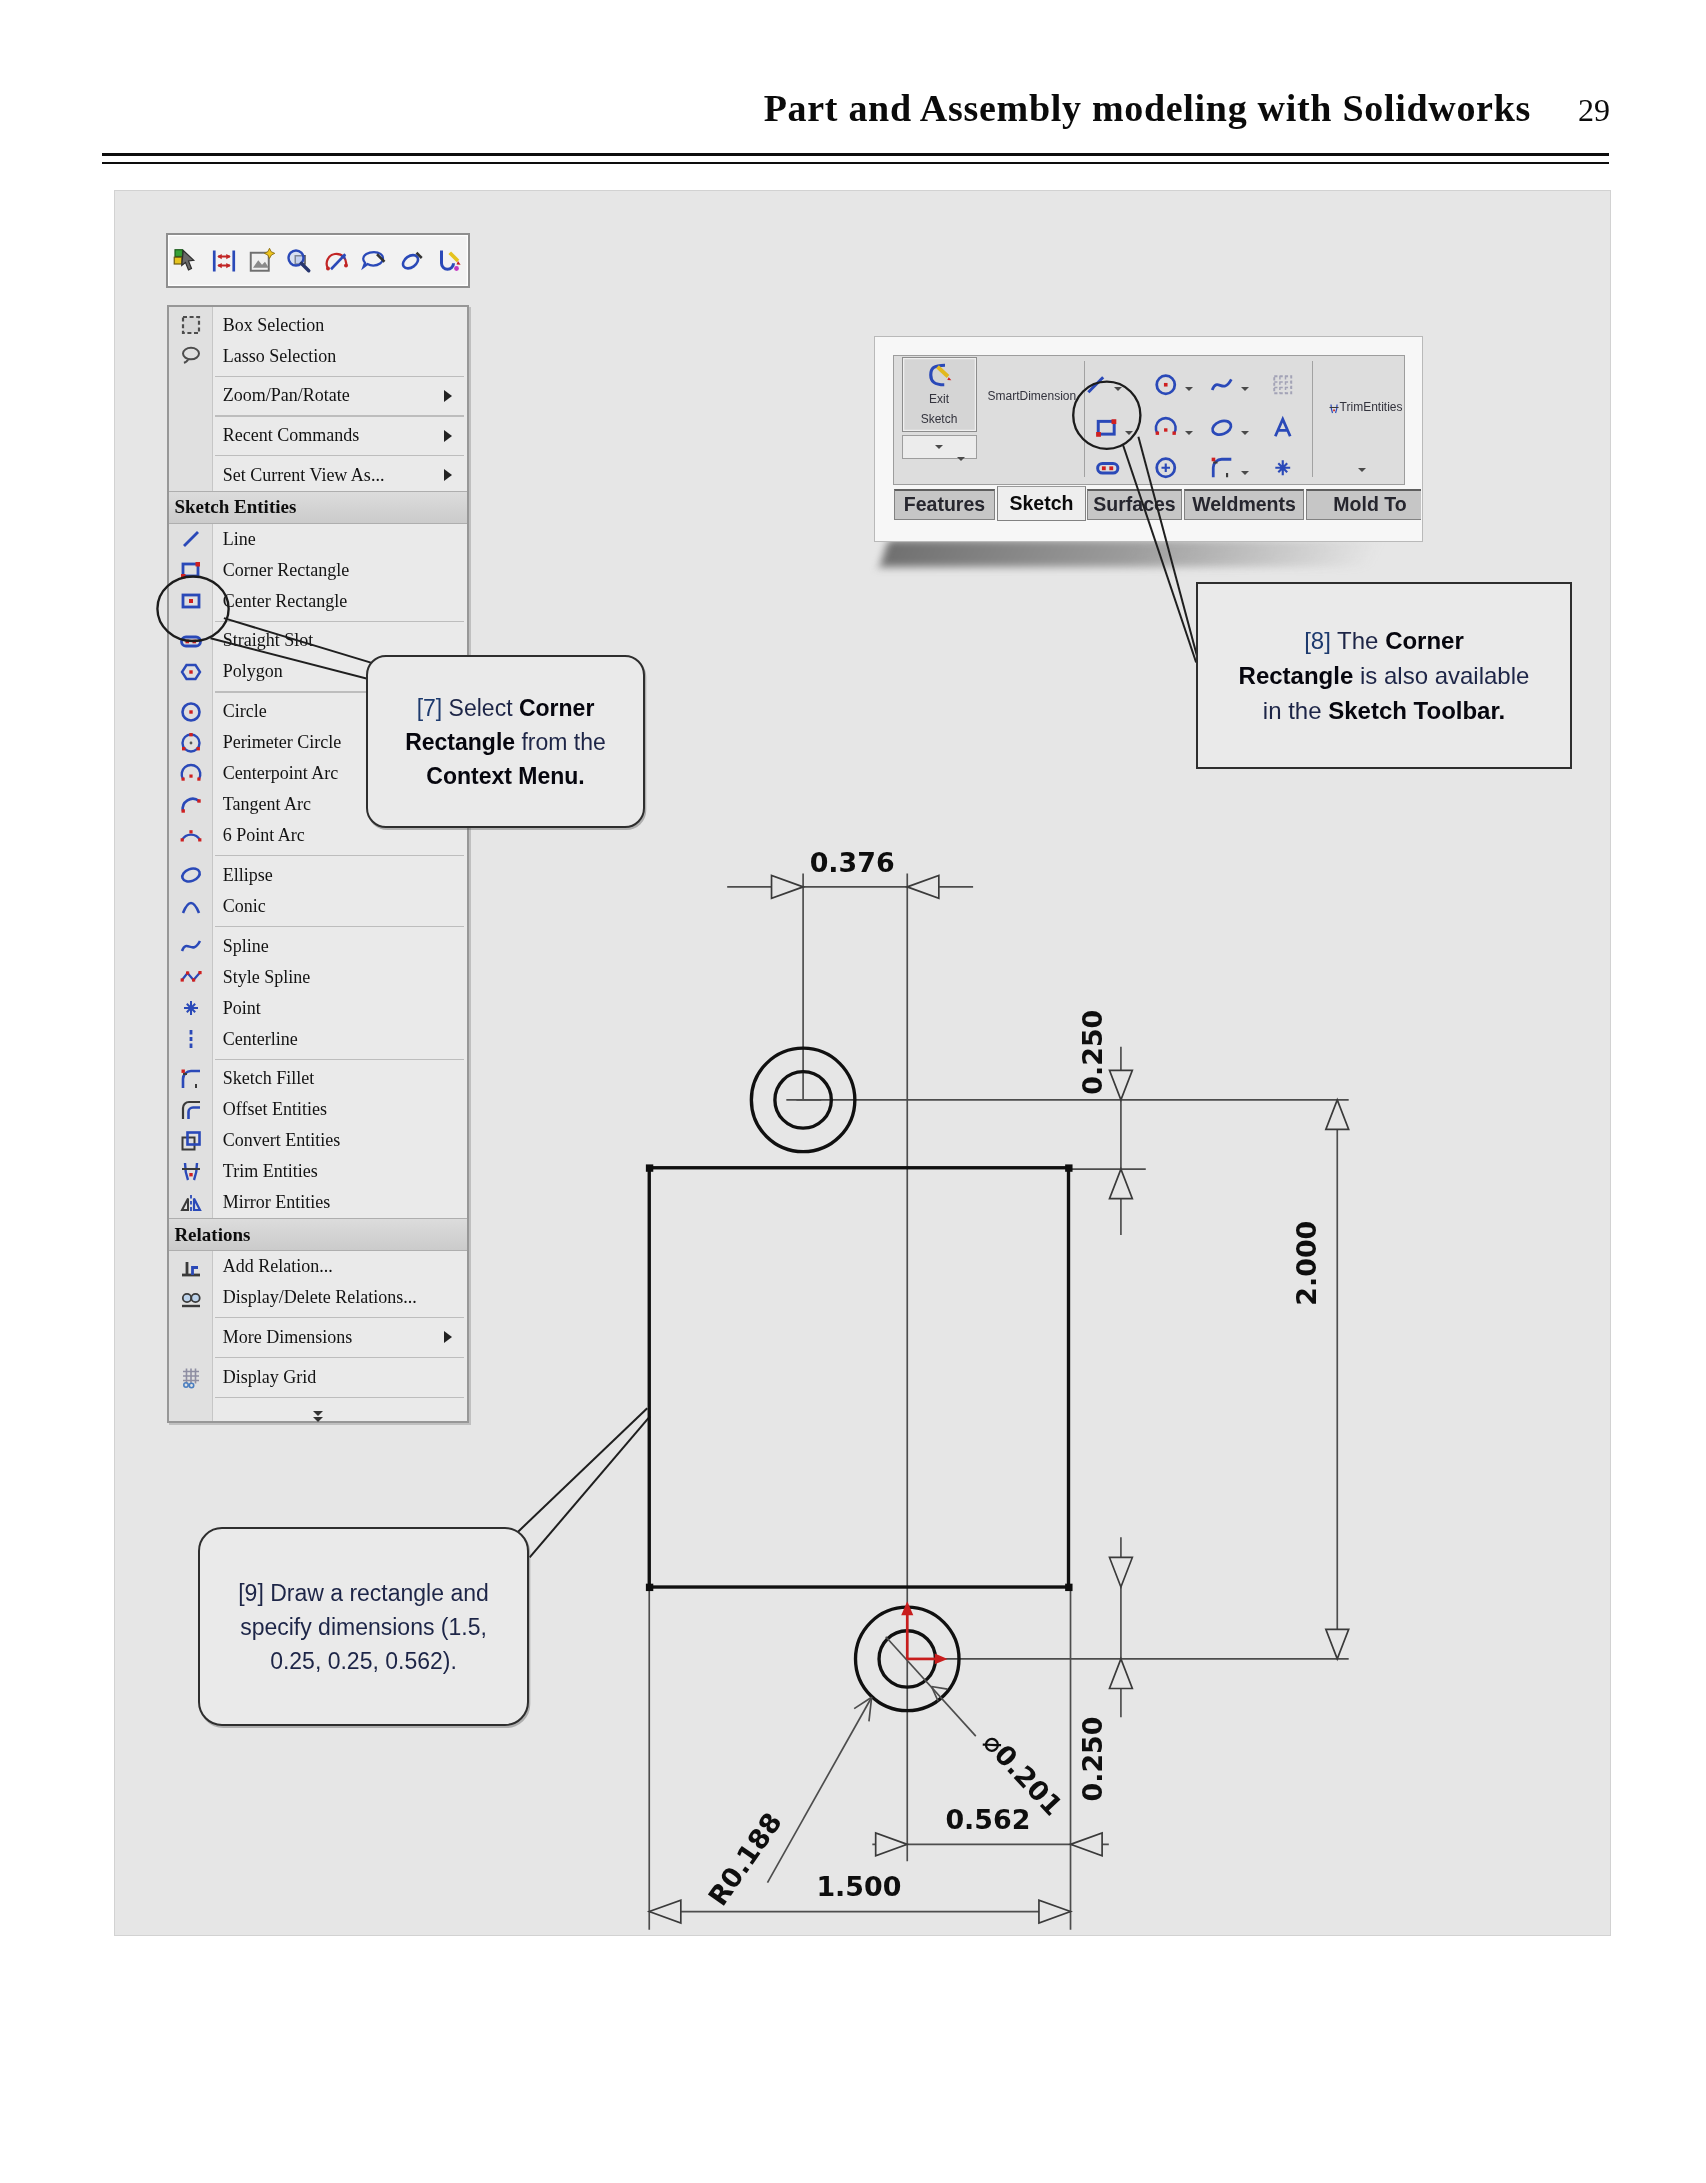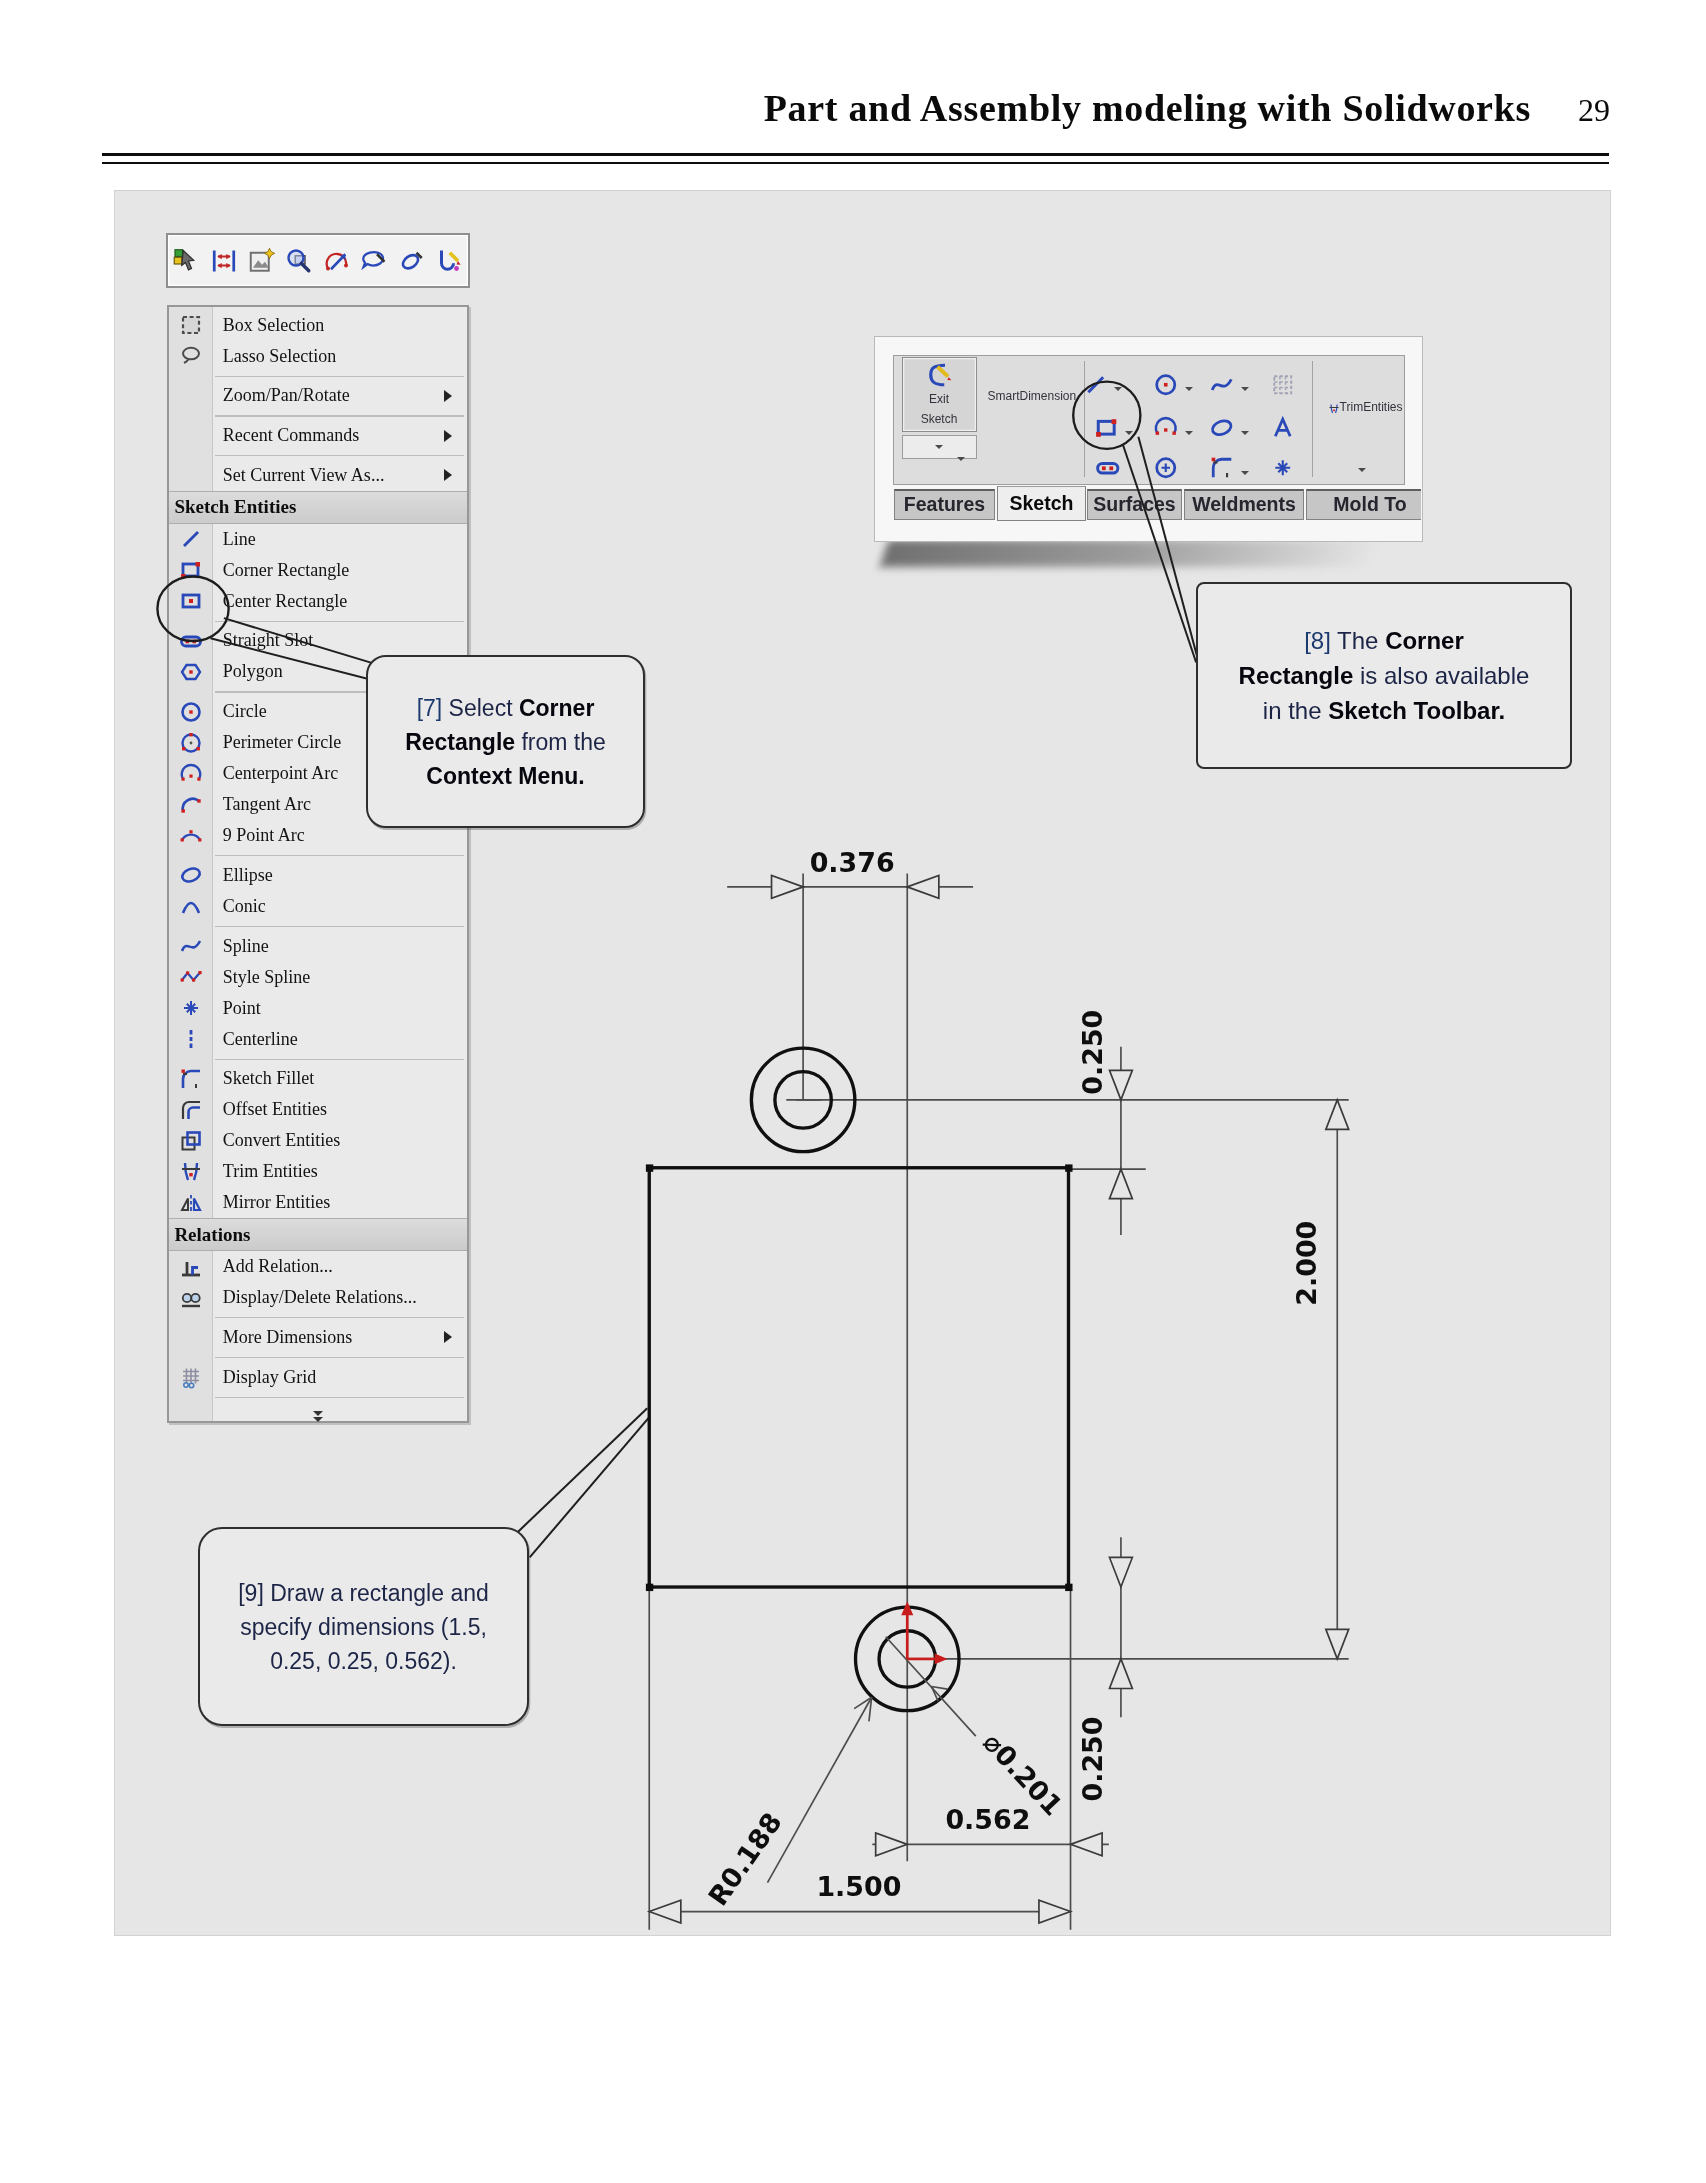--- a/index.html
+++ b/index.html
@@ -82,21 +82,21 @@
     font-size:19.5px;color:#26262e;font-weight:600;cursor:pointer;}
   .tab.active{background:#eeeeee;top:0;height:35px;font-weight:bold;color:#0a0a0a;border-top:1.3px solid #9a9a9a;}
 
   
   .callout{position:absolute;background:#eaeaea;border:2px solid #2e2e2e;z-index:6;box-sizing:border-box;
     display:flex;flex-direction:column;align-items:center;justify-content:center;}
   .callout .line{font-size:23px;line-height:34px;color:#1d2547;text-align:center;white-space:nowrap;}
   .callout .line .b{font-weight:bold;color:#06060e;}
   .callout .line .n{color:#1d3a6e;}
   .c7{left:366px;top:655px;width:279px;height:173px;border-radius:20px;box-shadow:1.3px 2px 0 rgba(90,90,90,.4);}
-  .c8{left:1196px;top:582px;width:376px;height:187px;border-radius:8px;}
+  .c8{left:1196px;top:582px;width:376px;height:187px;border-radius:0;}
   .c8 .line{font-size:24px;line-height:35px;}
   .c9{left:198px;top:1527px;width:331px;height:199px;border-radius:24px;box-shadow:1.3px 2px 0 rgba(90,90,90,.4);}
 
   
   .art{position:absolute;left:0;top:0;z-index:5;pointer-events:none;}
   .thin{stroke:#4d4d4d;stroke-width:2.5;fill:none;}
   .geo{stroke:#101010;stroke-width:5;fill:none;}
   .dim{font-family:"DejaVu Sans",sans-serif;font-weight:bold;font-size:40px;fill:#0e0e0e;}
   .oarr{fill:#e6e6e6;stroke:#3a3a3a;stroke-width:2.5;}
   .lead{stroke:#1f1f1f;stroke-width:3;fill:none;}
@@ -295,21 +295,21 @@
       </div>
       <div class="m-item">
         <span class="ic">
           <svg viewBox="0 0 24 24" width="100%" height="100%" xmlns="http://www.w3.org/2000/svg">
             <path d="M3 16A10.2 10.2 0 0 1 21 16" fill="none" stroke="#2a49b8" stroke-width="2.4"></path>
             <rect x="1.6" y="14.3" width="3.2" height="3.2" fill="#cf2020"></rect>
             <rect x="19.2" y="14.3" width="3.2" height="3.2" fill="#cf2020"></rect>
             <rect x="10.4" y="6.2" width="3.2" height="3.2" fill="#cf2020"></rect>
           </svg>
         </span>
-        <span class="lbl">9 Point Arc</span>
+        <span class="lbl">6 Point Arc</span>
       </div>
       <div class="m-sep"></div>
       <div class="m-item">
         <span class="ic">
           <svg viewBox="0 0 24 24" width="100%" height="100%" xmlns="http://www.w3.org/2000/svg">
             <ellipse cx="12" cy="12" rx="9" ry="6" fill="none" stroke="#2a49b8" stroke-width="2.6" transform="rotate(-20 12 12)"></ellipse>
           </svg>
         </span>
         <span class="lbl">Ellipse</span>
       </div>

